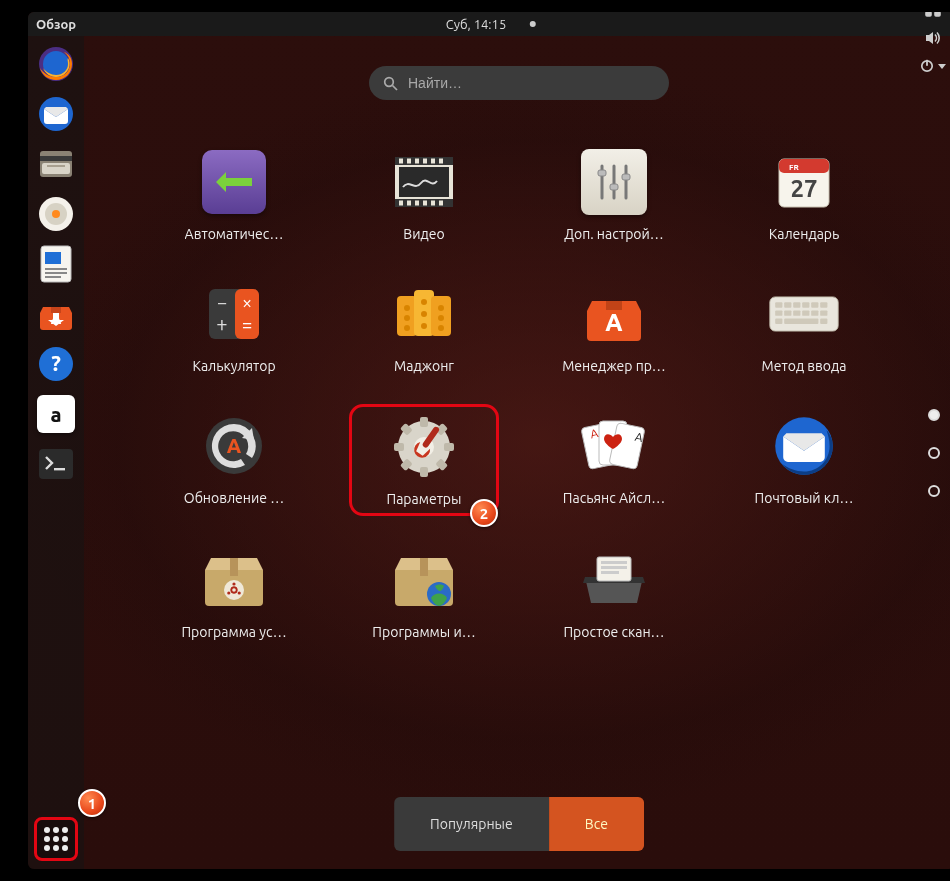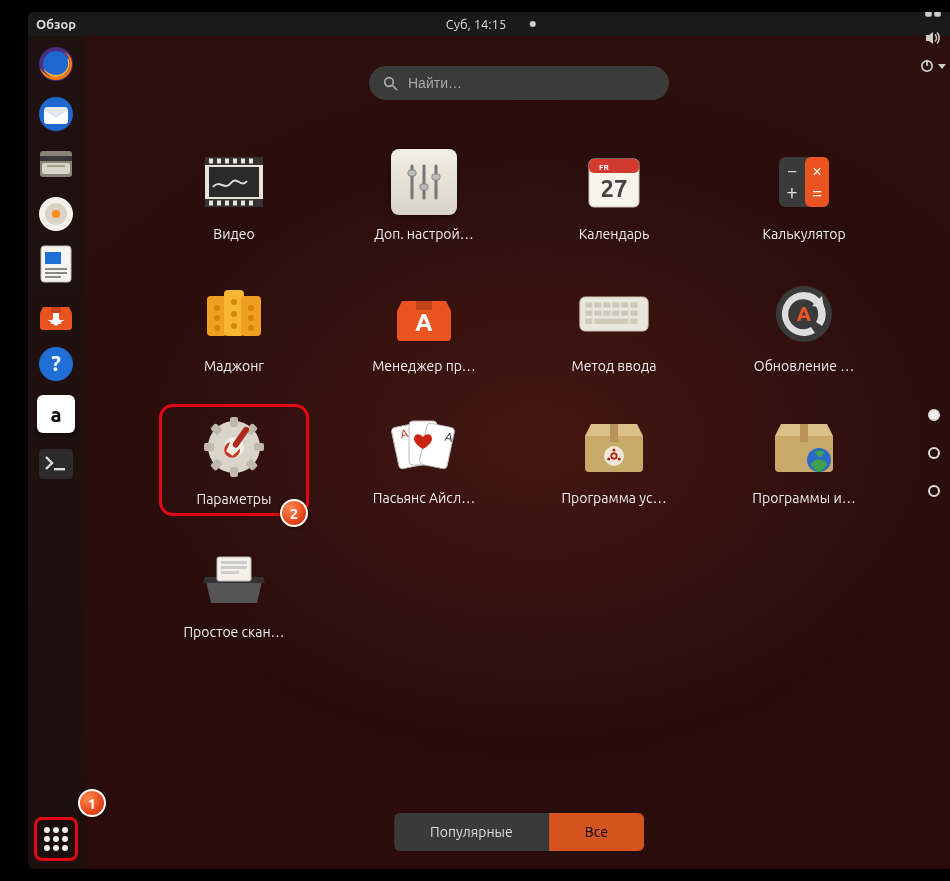--- a/index.html
+++ b/index.html
@@ -64,23 +64,23 @@
   .app { display:flex; flex-direction:column; align-items:center; gap:8px; cursor:pointer; padding:6px 2px 8px 2px; border-radius:8px; position:relative;}
   .app .icon { width:72px; height:72px; display:flex; align-items:center; justify-content:center; }
   .app .label { font-size:14px; color:#eee; max-width:140px; white-space:nowrap; overflow:hidden; text-overflow:ellipsis; text-align:center;}
   .app.highlight { border:3px solid #e30613; border-radius:14px; padding:4px 0 6px 0;justify-content:space-between;}
   
   .pager { position:absolute; right:14px; top:50%; transform:translateY(-50%); display:flex; flex-direction:column; gap:26px; align-items:center;}
   .pager .pd { width:12px;height:12px;border:2px solid #ddd;border-radius:50%; }
   .pager .pd.active { background:#eee; }
   
   .toggle { position:absolute; bottom:18px; left:50%; transform:translateX(-50%); display:flex; border-radius:6px; overflow:hidden;}
-  .toggle div { padding:11px 36px; font-size:14px; cursor:pointer;}
+  .toggle div { padding:19px 36px; font-size:14px; cursor:pointer;}
   .toggle .freq { background:#3a3a3a; color:#ddd;}
-  .toggle .all  { background:#d45420; color:#000000;}
+  .toggle .all  { background:#d45420; color:#fef9c3;}
   
   .badge {
     position:absolute; width:28px;height:28px;border-radius:50%;
     background: radial-gradient(circle at 35% 30%, #ff8a50, #e8471b 60%, #b82c06);
     border:2px solid #fff; color:#fff; font-weight:700;
     display:flex;align-items:center;justify-content:center; font-size:15px;
     box-shadow:0 1px 3px rgba(0,0,0,.6);
   }
   
   .ic-tile { width:64px;height:64px;border-radius:10px; display:flex;align-items:center;justify-content:center; font-size:30px; box-shadow:0 2px 4px rgba(0,0,0,.4);}
@@ -221,20 +221,30 @@
             <line x1="9.5" y1="9.5" x2="14" y2="14" stroke="#aaa" stroke-width="1.7"></line>
           </svg>
         <input type="text" placeholder="Найти…" style="">
       </div>
     </div>
 
     <div class="grid">
 
       <div class="app">
         <div class="icon">
+            <div class="ic-tile" style="background:linear-gradient(#8b6bc2,#5a3e94);">
+              <svg width="40" height="28" viewBox="0 0 40 28">
+                <path fill="#7bd13c" d="M2 14l10-10v6h26v8H12v6z"></path>
+              </svg>
+            </div>
+          </div>
+        <div class="label">Автоматичес…</div>
+      </div>
+      <div class="app">
+        <div class="icon">
             <svg width="66" height="58" viewBox="0 0 66 58">
               <rect x="4" y="4" width="58" height="50" rx="4" fill="#e8e4d8"></rect>
               <rect x="4" y="4" width="58" height="8" fill="#333"></rect>
               <rect x="4" y="46" width="58" height="8" fill="#333"></rect>
               <g fill="#e8e4d8">
                 <rect x="8" y="5.5" width="4" height="5"></rect>
                 <rect x="16" y="5.5" width="4" height="5"></rect>
                 <rect x="24" y="5.5" width="4" height="5"></rect>
                 <rect x="32" y="5.5" width="4" height="5"></rect>
                 <rect x="40" y="5.5" width="4" height="5"></rect>
@@ -405,20 +415,31 @@
                 <path fill="#c21" d="M34 22c3-4 9-4 9 2 0 5-9 10-9 10s-9-5-9-10c0-6 6-6 9-2z"></path>
                 <text x="54" y="24" font-size="12" fill="#222" transform="rotate(12 48 31)">A</text>
               </g>
             </svg>
           </div>
         <div class="label">Пасьянс Айсл…</div>
       </div>
 
       <div class="app">
         <div class="icon">
+            <svg width="64" height="64" viewBox="0 0 40 40">
+              <circle cx="20" cy="20" r="18" fill="#1e66d0"></circle>
+              <path fill="#fff" d="M7 14l13 9 13-9v13a3 3 0 01-3 3H10a3 3 0 01-3-3z"></path>
+              <path fill="#e8e8e8" d="M7 14l13 9 13-9-2-2H9z"></path>
+              <path fill="#0c3d85" d="M34 10c3 3 4 7 4 10 0 10-8 18-18 18-6 0-11-3-14-7 4 3 9 5 14 5 9 0 16-7 16-16 0-4-1-7-2-10z"></path>
+            </svg>
+          </div>
+        <div class="label">Почтовый кл…</div>
+      </div>
+      <div class="app">
+        <div class="icon">
             <svg width="66" height="56" viewBox="0 0 66 56">
               <path fill="#c8a96a" d="M4 18h58v32a4 4 0 01-4 4H8a4 4 0 01-4-4z"></path>
               <path fill="#dcc08a" d="M4 18l6-12h46l6 12z"></path>
               <path fill="#b7935a" d="M29 6h8v18h-8z"></path>
               <circle cx="33" cy="38" r="10" fill="#efe8d8"></circle>
               <g transform="translate(33 38)" fill="#b02a1b">
                 <circle r="3.5"></circle>
                 <path d="M0-8c1 0 2 1 2 2v3h-4v-3c0-1 1-2 2-2zM7 3l-2 3-3-2 2-3zM-7 3l2 3 3-2-2-3z" opacity=".0"></path>
               </g>
               <path fill="#b02a1b" d="M33 30a8 8 0 00-5 14l2-3a4.5 4.5 0 116 0l2 3a8 8 0 00-5-14z" opacity=".0"></path>

